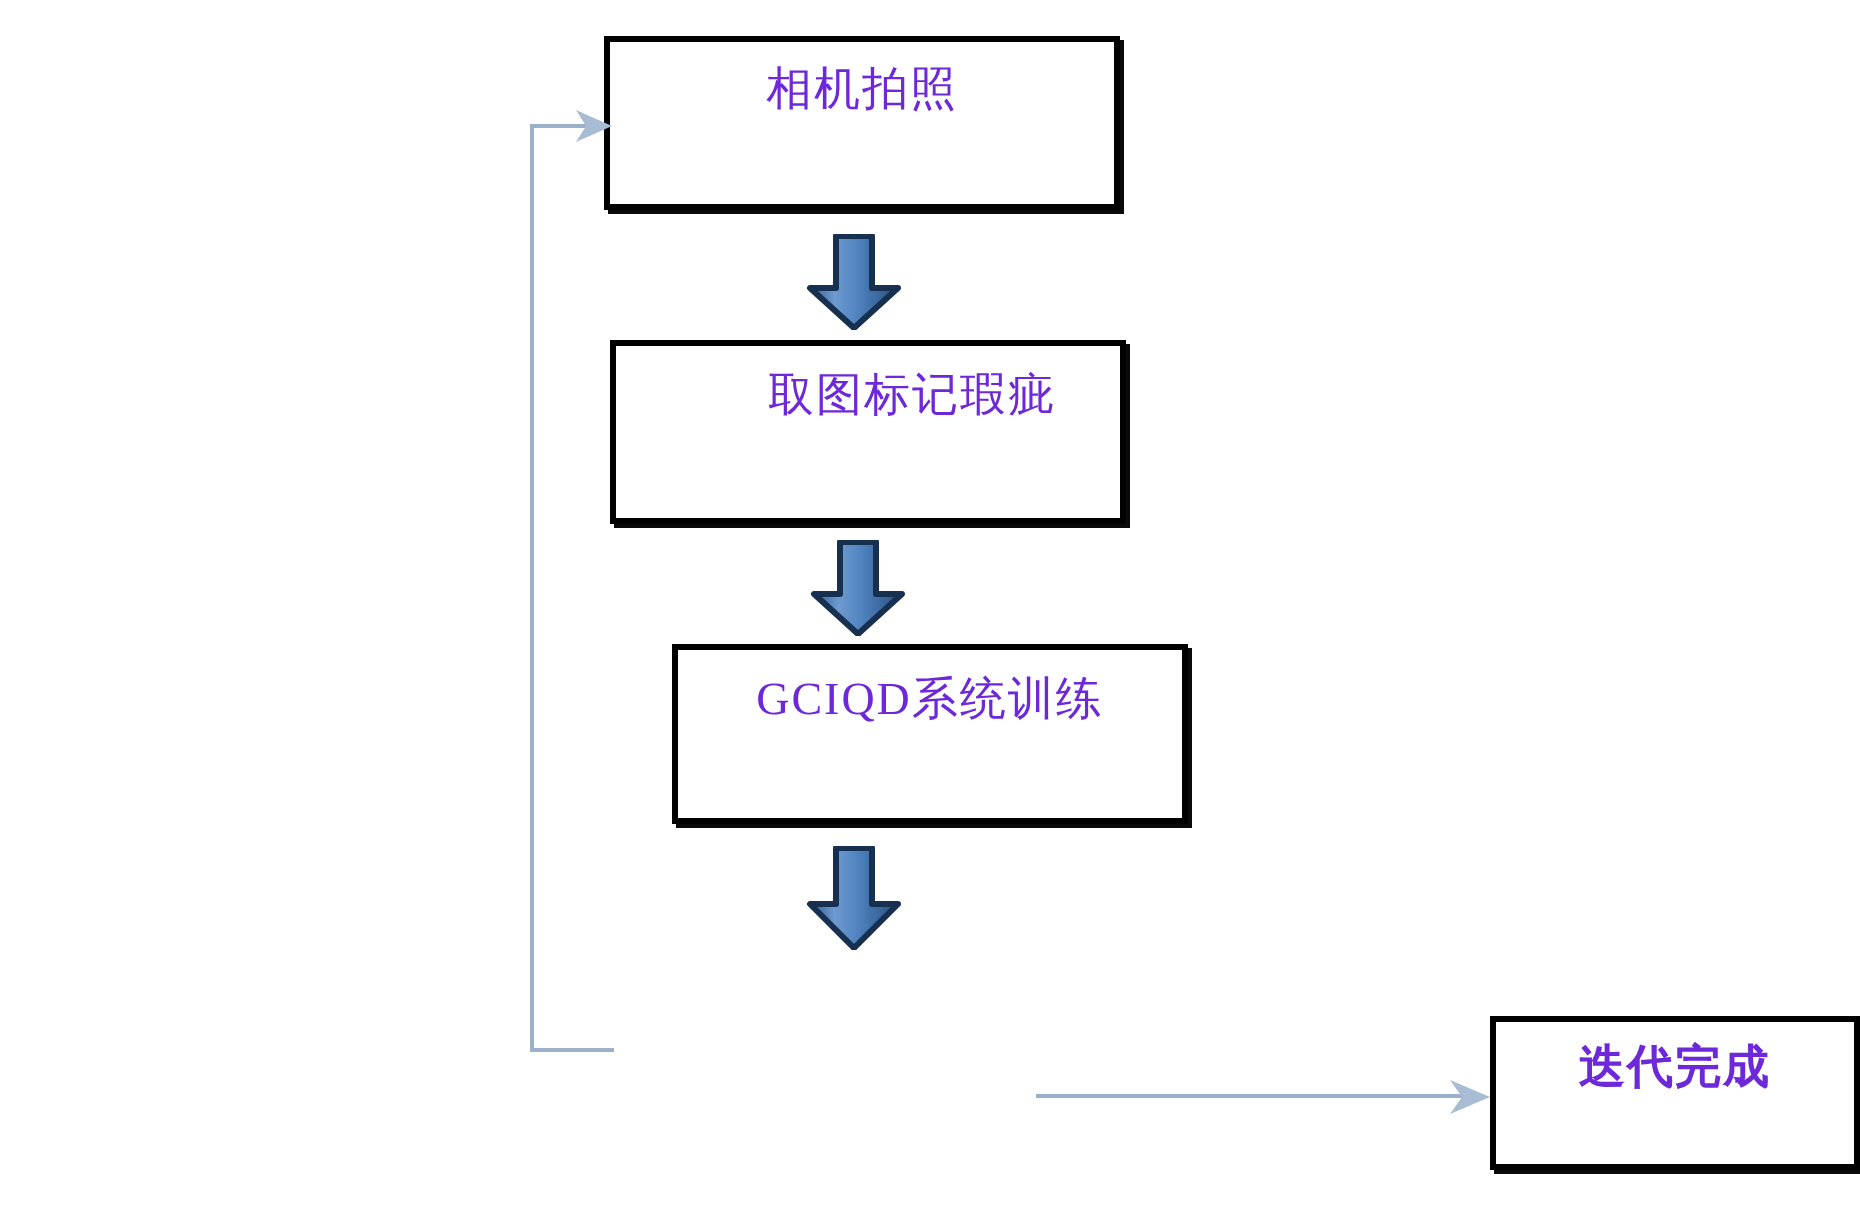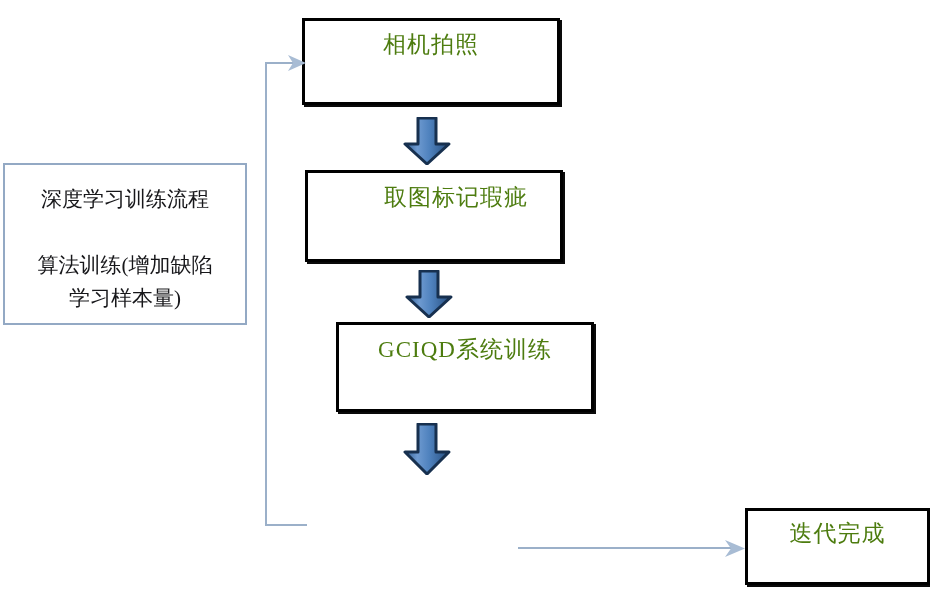--- a/index.html
+++ b/index.html
@@ -16,21 +16,21 @@
     position:absolute;
     background:#ffffff;
     border:3px solid #000000;
     box-shadow:2px 2px 0 0 #0a0a0a;
     box-sizing:border-box;
   }
   .pbox .ptext{
     position:absolute;
     left:0;right:0;
     text-align:center;
-    color:#4d7c0f;
+    color:#6d28d9;
     font-size:23px;
     line-height:30px;
     letter-spacing:1px;
     white-space:pre-line;
   }
 
   
   .nbox{
     position:absolute;
     background:#ffffff;
@@ -53,26 +53,20 @@
   .conn{position:absolute;background:#9bb0c9;}
   .conn-h{height:2px;}
   .conn-v{width:2px;}
   svg.arrowhead{position:absolute;overflow:visible;}
 </style>
 </head>
 <body>
 
 <div id="stage">
 
-  <div class="nbox" style="left:3px;top:163px;width:244px;height:162px;">
-    <div class="ntext" style="top:18px;font-size:21px;line-height:33px;">深度学习训练流程
-
-算法训练(增加缺陷
-学习样本量)</div>
-  </div>
 
   <div class="pbox" style="left:302px;top:18px;width:258px;height:87px;">
     <div class="ptext" style="top:9px;">相机拍照</div>
   </div>
 
   <div class="blockarrow" style="left:403px;top:117px;width:48px;height:48px;">
     <svg width="48" height="48" viewBox="0 0 48 48">
       <defs>
         <linearGradient id="ga1" x1="0" y1="0" x2="1" y2="0">
           <stop offset="0%" stop-color="#2F5C92"></stop>
@@ -117,21 +111,21 @@
           <stop offset="100%" stop-color="#274E7E"></stop>
         </linearGradient>
       </defs>
       <polygon points="15,1 33,1 33,29 46,29 24,51 2,29 15,29" fill="url(#ga3)" stroke="#17304F" stroke-width="3" stroke-linejoin="round"></polygon>
     </svg>
   </div>
 
 
 
   <div class="pbox" style="left:745px;top:508px;width:185px;height:77px;">
-    <div class="ptext" style="top:8px;">迭代完成</div>
+    <div class="ptext" style="top:8px;font-weight:bold;">迭代完成</div>
   </div>
 
   <div class="conn conn-h" style="left:265px;top:524px;width:42px;"></div>
 
   <div class="conn conn-v" style="left:265px;top:62px;height:464px;"></div>
 
   <div class="conn conn-h" style="left:265px;top:62px;width:32px;"></div>
 
   <svg class="arrowhead" style="left:288px;top:54px;" width="20" height="18" viewBox="0 0 20 18">
     <polygon points="0,1 18,9 0,17 5,9" fill="#a8bcd4"></polygon>

